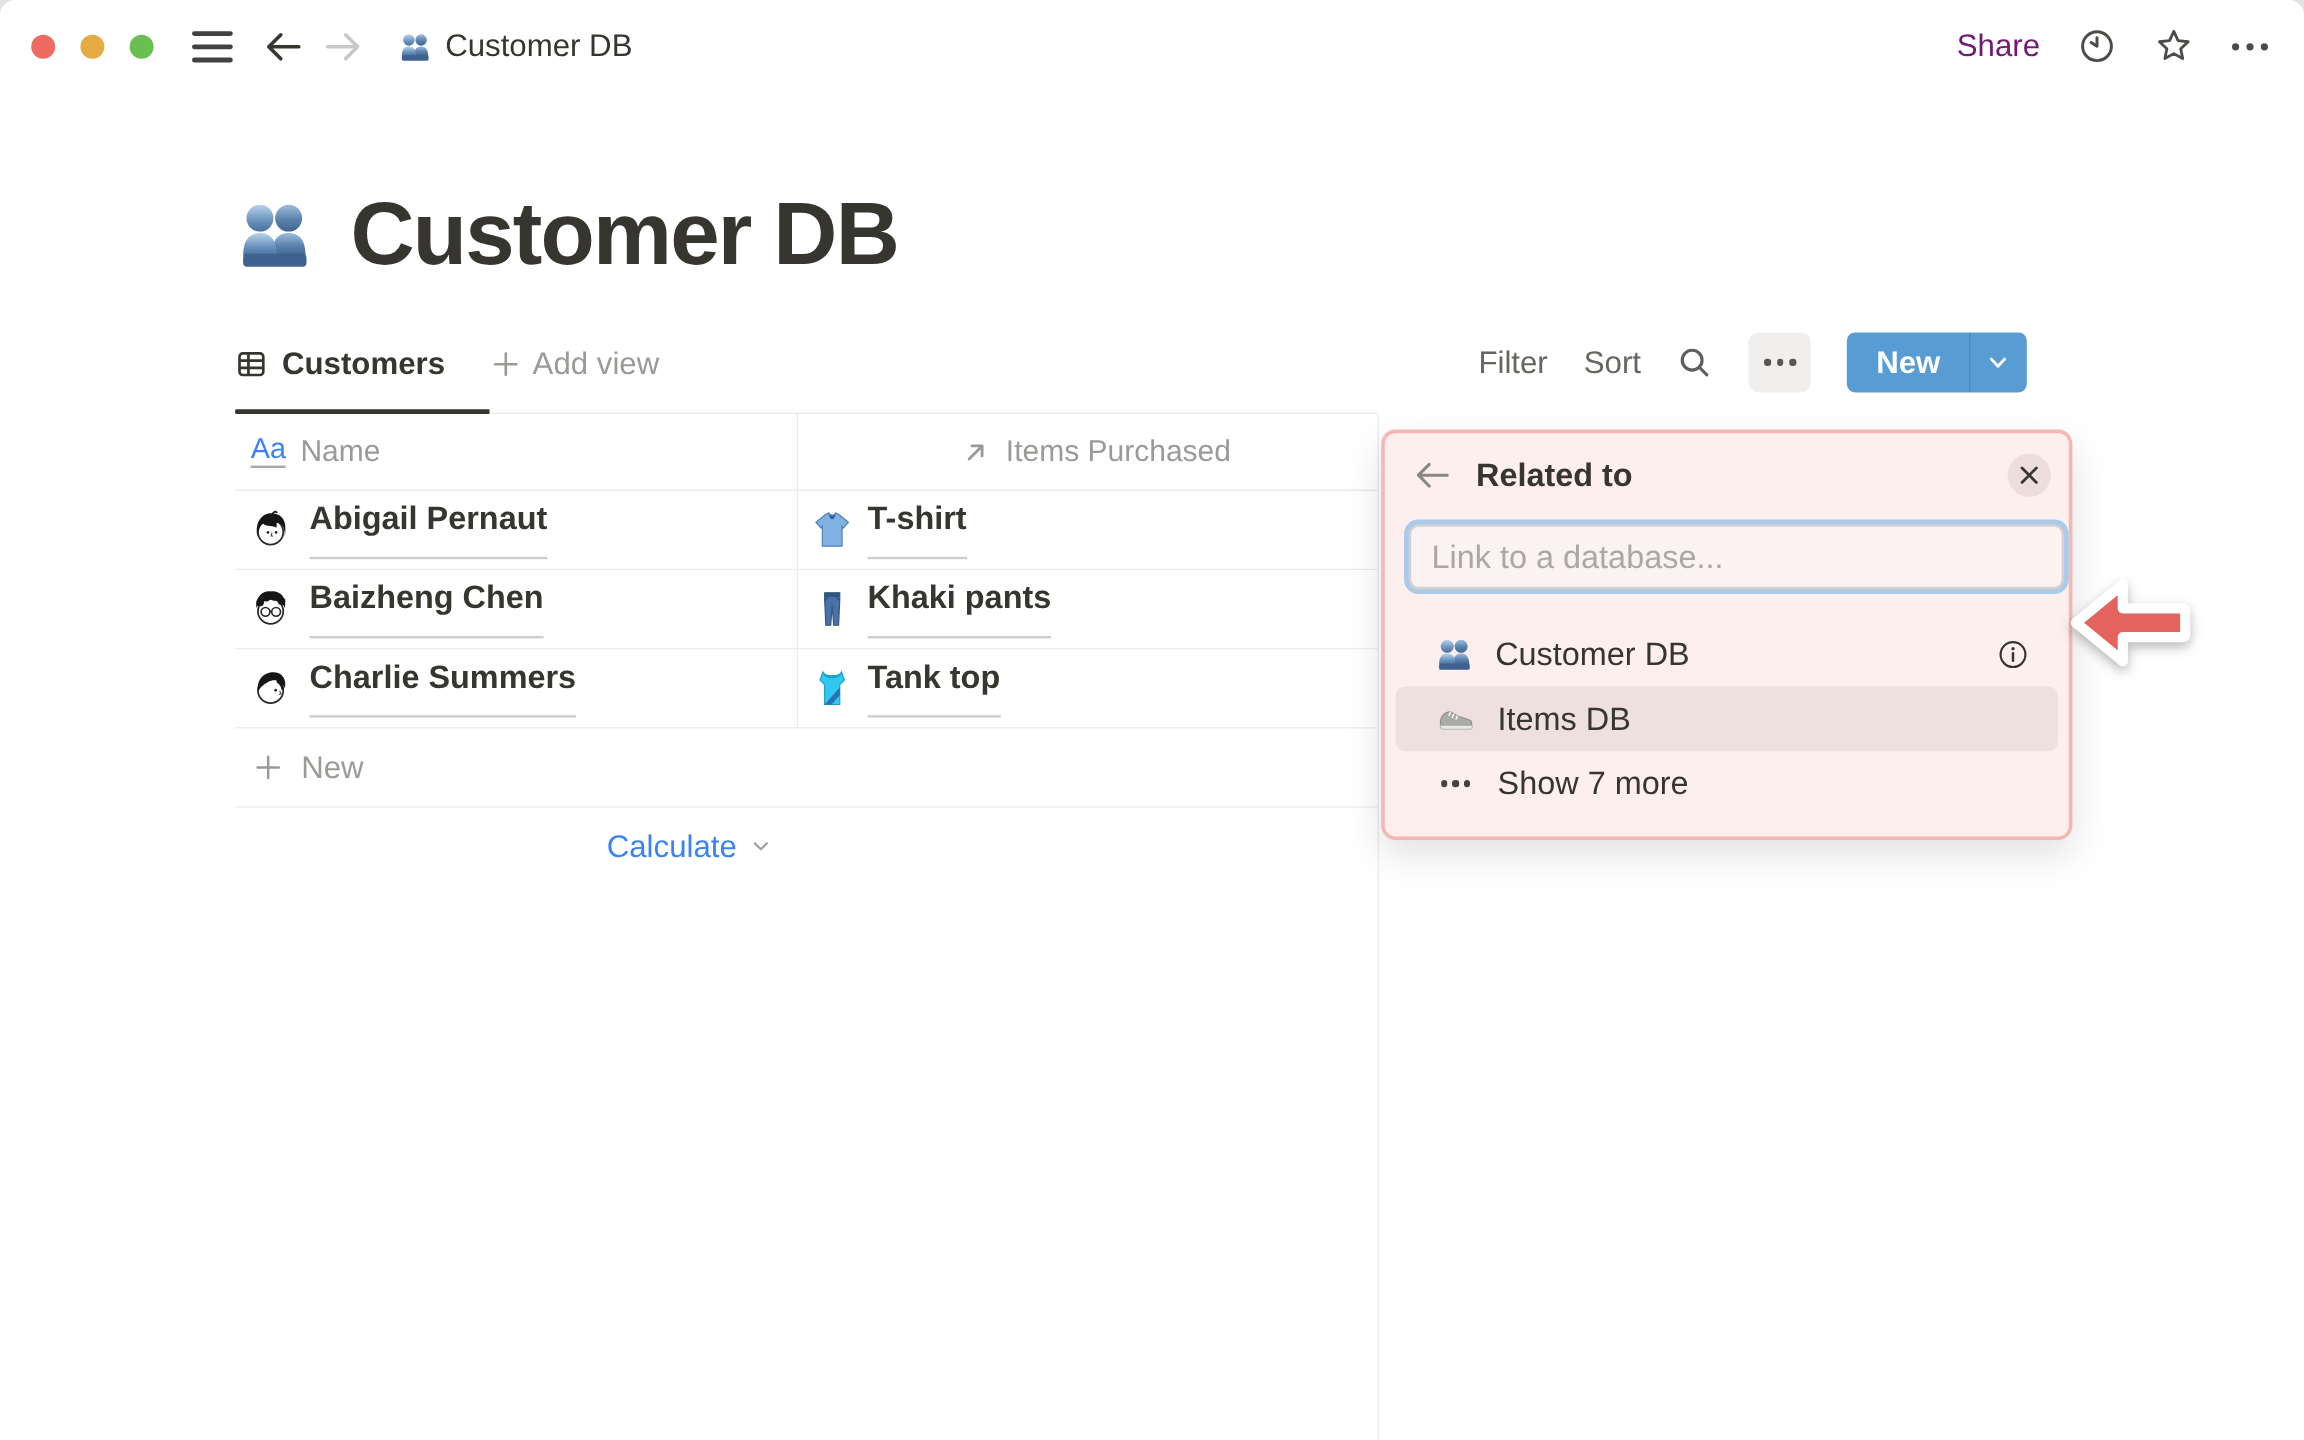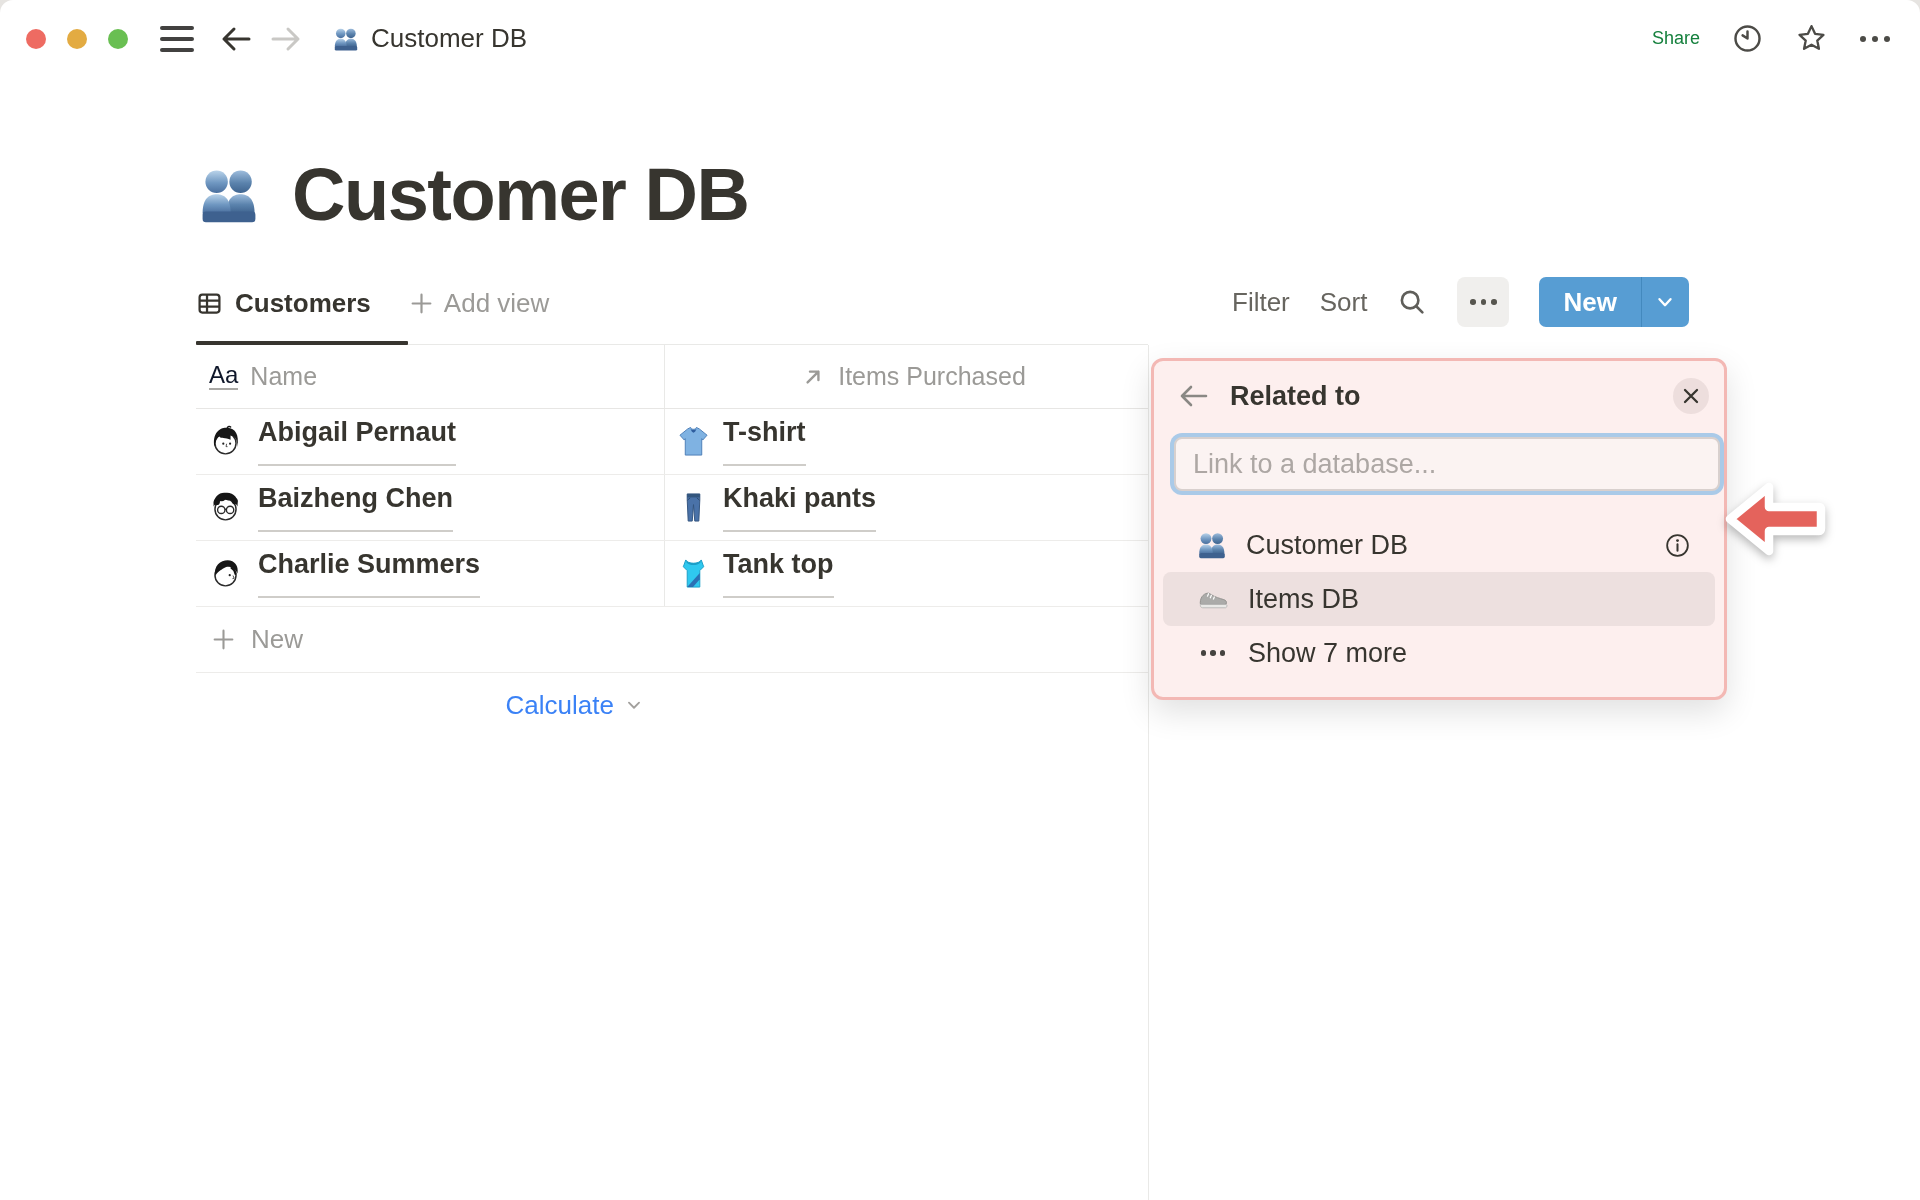--- a/index.html
+++ b/index.html
@@ -11,21 +11,21 @@
   .titlebar { position:absolute; top:0; left:0; right:0; height:77px; display:flex; align-items:center; }
   .traffic { display:flex; gap:21px; margin-left:26px; }
   .traffic span { width:20px; height:20px; border-radius:50%; display:block; }
   .tl-red { background:#ee6b62; } .tl-yellow { background:#e3ab42; } .tl-green { background:#69bf52; }
   .tb-btn { display:flex; align-items:center; justify-content:center; background:none; border:none; cursor:pointer; }
   .hamburger { margin-left:32px; display:flex; flex-direction:column; gap:7px; }
   .hamburger i { display:block; width:34px; height:4px; background:#424140; border-radius:2px; }
   .nav-arrows { display:flex; gap:18px; margin-left:26px; }
   .breadcrumb { display:flex; align-items:center; gap:11px; margin-left:30px; font-size:26px; color:#37352f; }
   .titlebar-right { margin-left:auto; display:flex; align-items:center; gap:32px; padding-right:30px; }
-  .share-label { font-size:18px; color:#15803d; }
+  .share-label { font-size:26px; color:#701a75; }
   .tb-dots { display:flex; gap:6px; }
   .tb-dots i { width:6px; height:6px; border-radius:50%; background:#4c4b47; display:block; }
 
   
   .page-title { position:absolute; left:196px; top:152px; display:flex; align-items:center; gap:30px; }
   .page-title h1 { font-size:74px; font-weight:700; letter-spacing:-1.5px; color:#37352f; }
 
   
   .view-left { position:absolute; left:196px; top:272px; height:62px; display:flex; align-items:center; gap:38px; }
   .tab-active { display:flex; align-items:center; gap:12px; font-size:26px; font-weight:700; color:#37352f; }
@@ -40,21 +40,21 @@
   .new-btn .seg-label { display:flex; align-items:center; padding:0 24px; color:#fff; font-size:26px; font-weight:700; }
   .new-btn .seg-divider { width:1px; background:#4389be; }
   .new-btn .seg-chevron { display:flex; align-items:center; justify-content:center; width:47px; }
 
   
   .vline { position:absolute; left:1148px; top:345px; bottom:0; width:1px; background:#e9e9e7; z-index:1; }
   .table { position:absolute; left:196px; top:345px; width:952px; z-index:1; }
   .thead { display:flex; height:64px; border-bottom:1px solid #e7e6e4; color:#9b9a97; font-size:25px; }
   .th1 { width:469px; display:flex; align-items:center; gap:12px; padding-left:13px; border-right:1px solid #e9e9e7; }
   .th2 { flex:1; display:flex; align-items:center; gap:12px; padding-left:13px;justify-content:center; }
-  .aa-glyph { font-size:24px; color:#0f172a; border-bottom:2.5px solid #a9a8a5; line-height:1; padding-bottom:1px; }
+  .aa-glyph { font-size:24px; color:#3b82f6; border-bottom:2.5px solid #a9a8a5; line-height:1; padding-bottom:1px; }
   .trow { display:flex; height:66px; border-bottom:1px solid #edecea; font-size:27px; font-weight:700; }
   .td1 { width:469px; display:flex; align-items:center; gap:16px; padding-left:13px; border-right:1px solid #e9e9e7; }
   .td2 { flex:1; display:flex; align-items:center; gap:14px; padding-left:13px; }
   .cell-link { border-bottom:2px solid #cfcdc9; padding-bottom:16px; cursor:pointer; }
   .newrow { display:flex; align-items:center; height:66px; gap:15px; padding-left:15px; border-bottom:1px solid #edecea; color:#9b9a97; font-size:26px; cursor:pointer; }
   .calcrow { width:469px; height:64px; display:flex; justify-content:flex-end; align-items:center; gap:9px; padding-right:20px; color:#3b82f6; font-size:26px; cursor:pointer; }
 
   
   .popup { position:absolute; left:1151px; top:358px; width:576px; height:342px; background:#fdefee; border:3px solid #f3b8b4; border-radius:12px; box-shadow:0 12px 32px rgba(0,0,0,0.12); z-index:10; }
   .popup-header { display:flex; align-items:center; gap:20px; padding:17px 15px 0 24px; }

